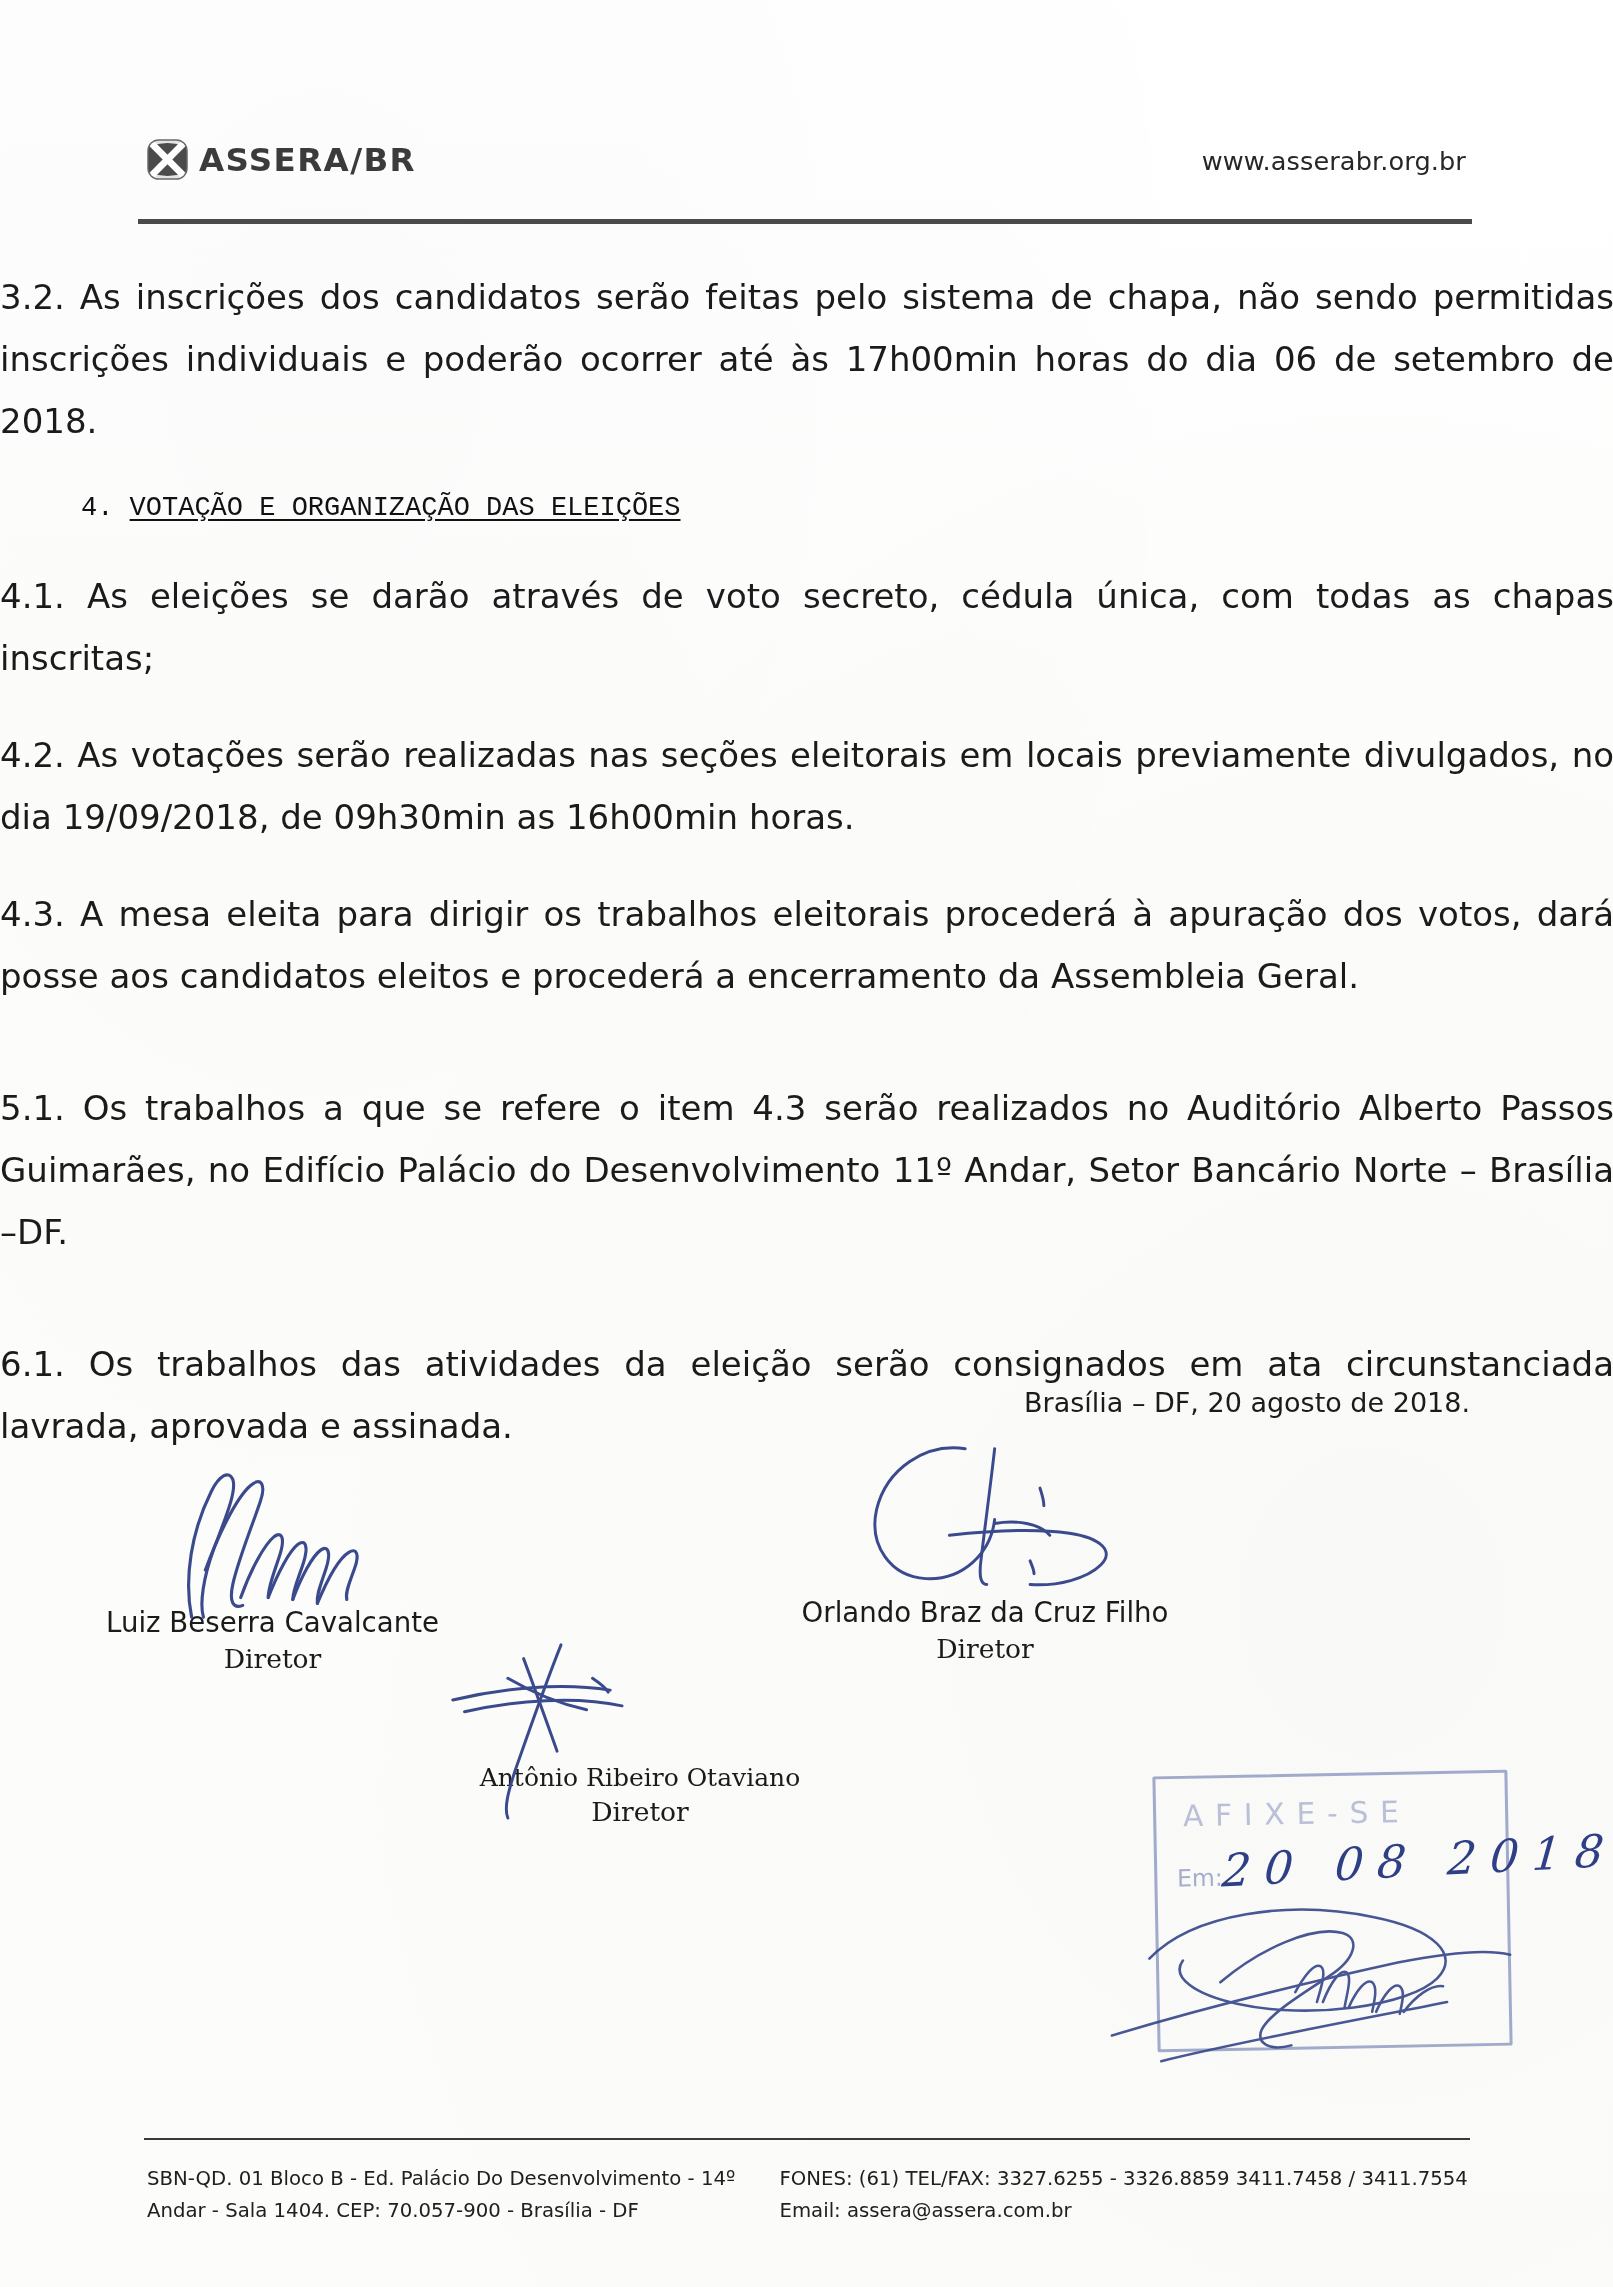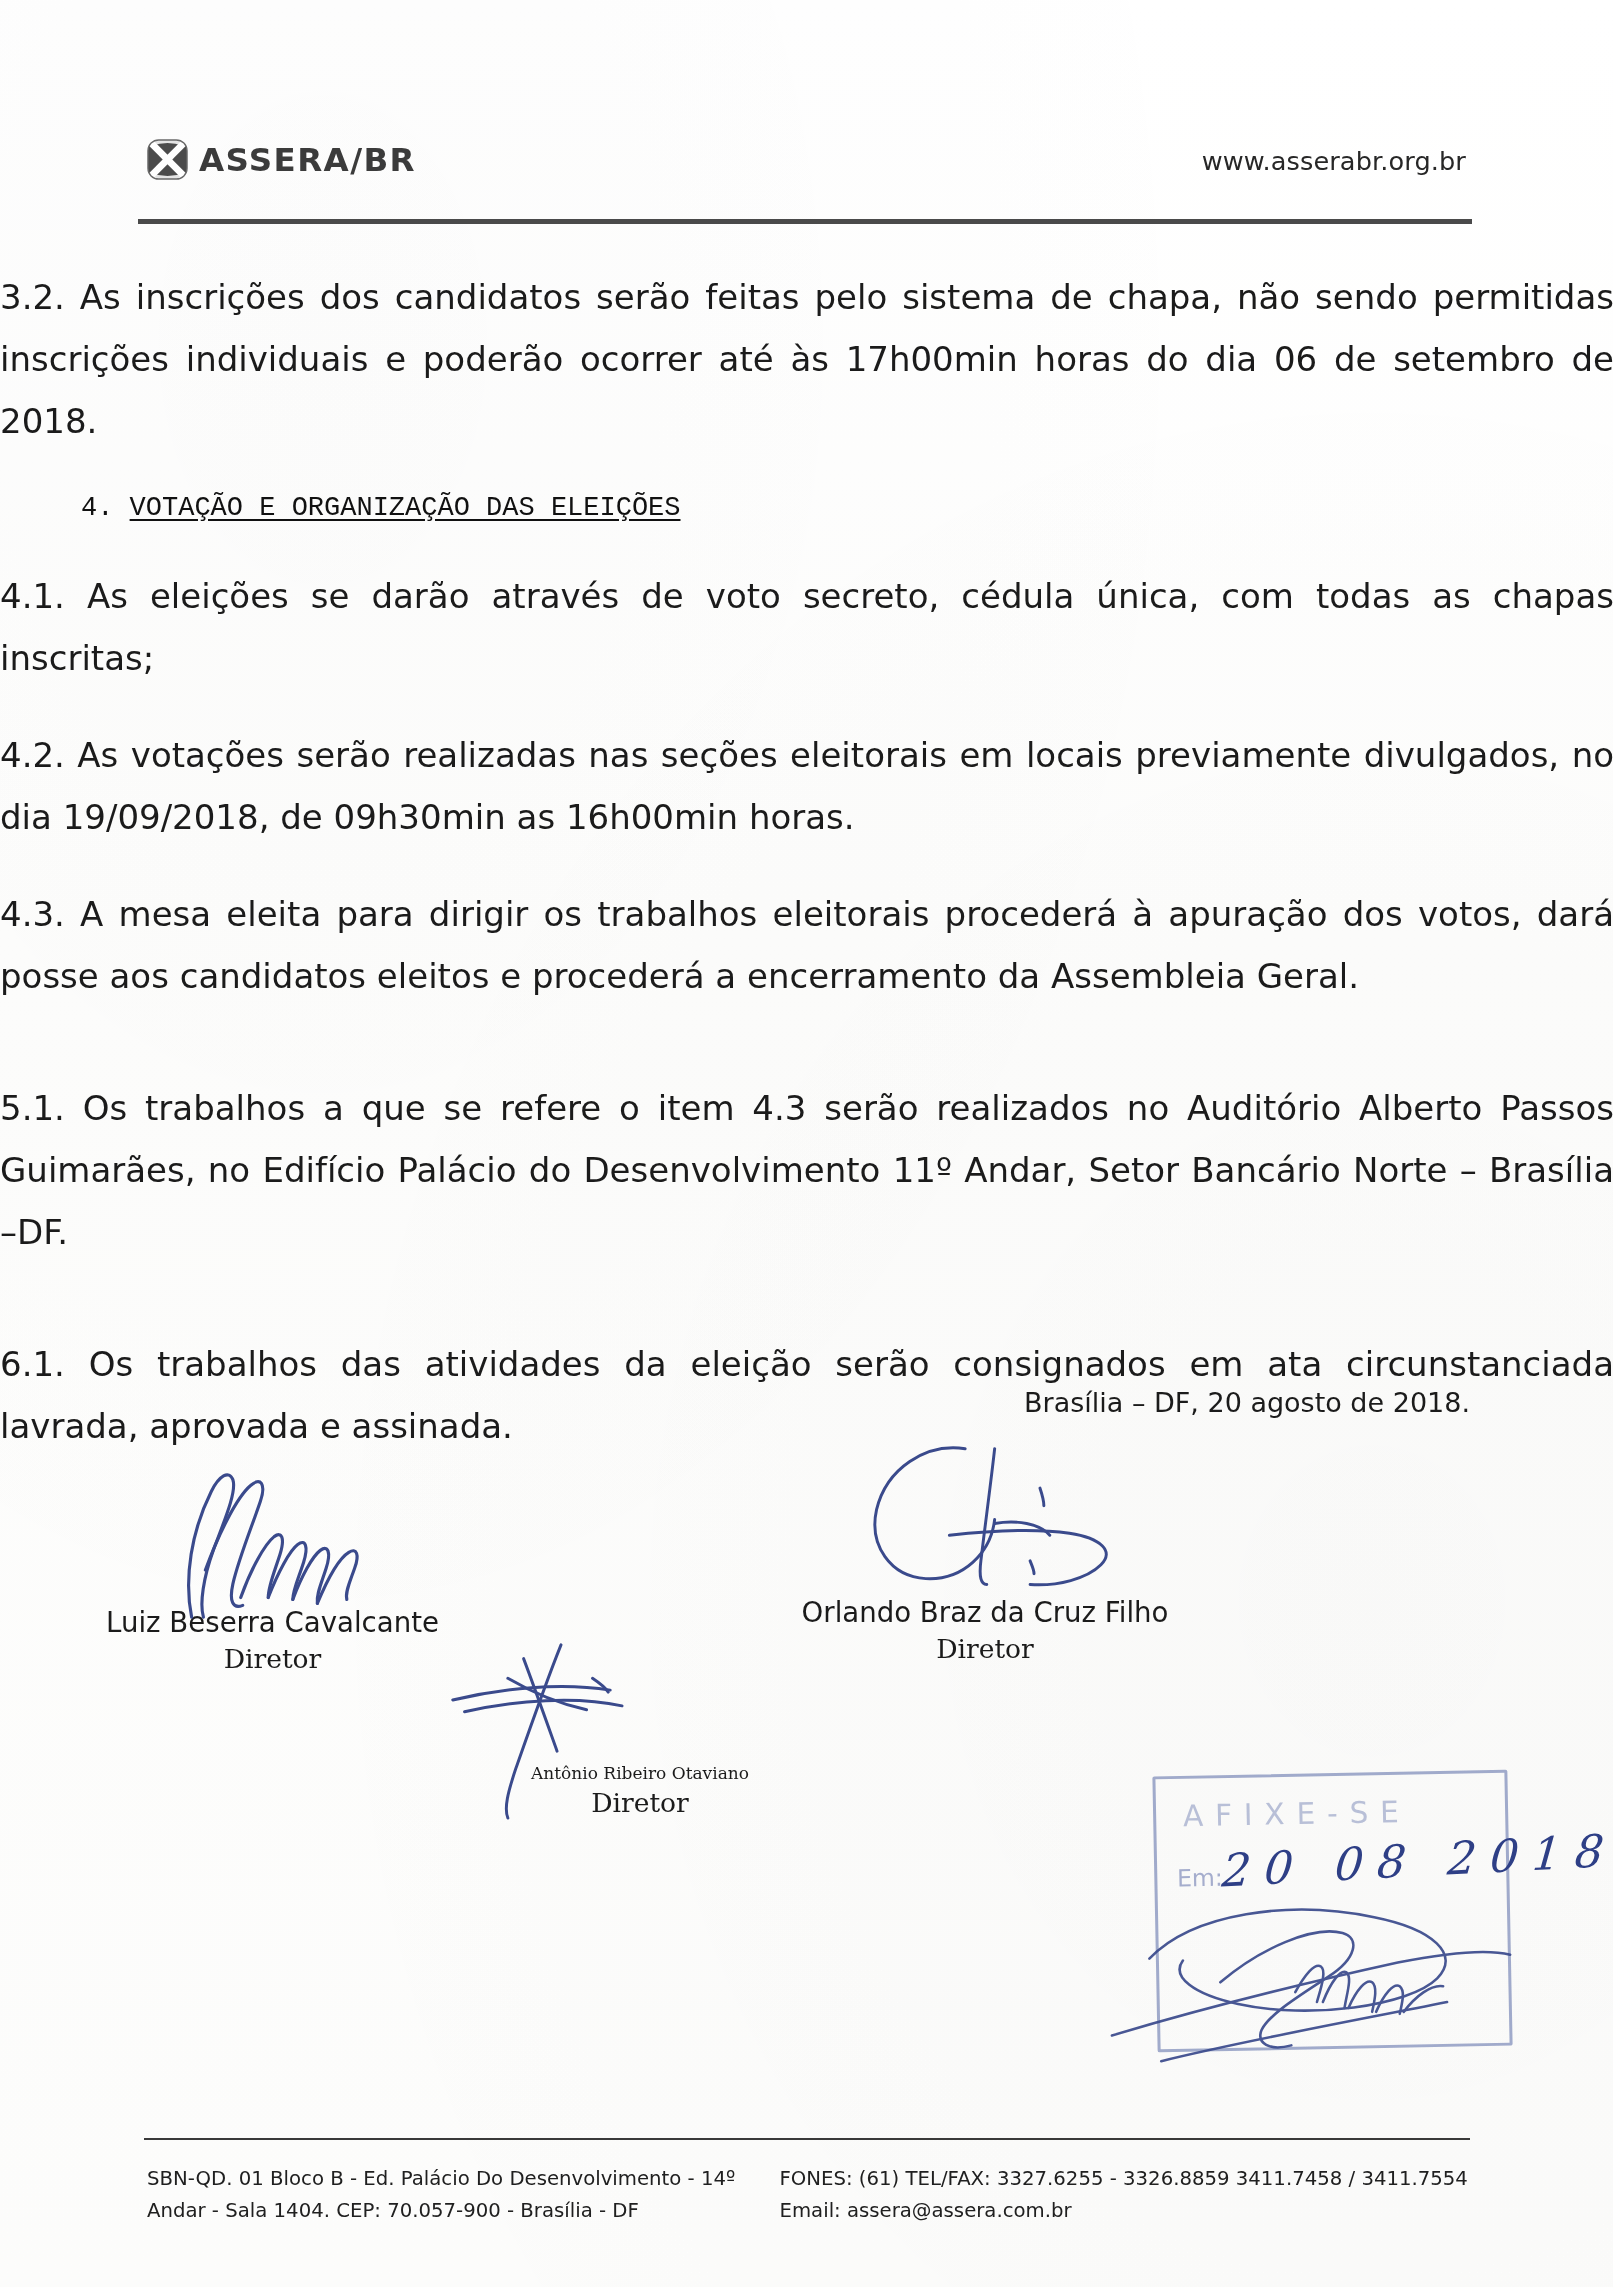--- a/index.html
+++ b/index.html
@@ -143,21 +143,21 @@
     position: absolute;
     pointer-events: none;
   }
 
   #sig-left   { left: 95px;  top: 1606px; width: 355px; }
   #sig-right  { left: 788px; top: 1596px; width: 394px; }
   #sig-center { left: 433px; top: 1763px; width: 414px; }
 
   .serif-name {
     font-family: "DejaVu Serif", serif;
-    font-size: 17px;
+    font-size: 25px;
   }
 
   
   .stamp {
     position: absolute;
     left: 1155px;
     top: 1773px;
     width: 355px;
     height: 276px;
   }

